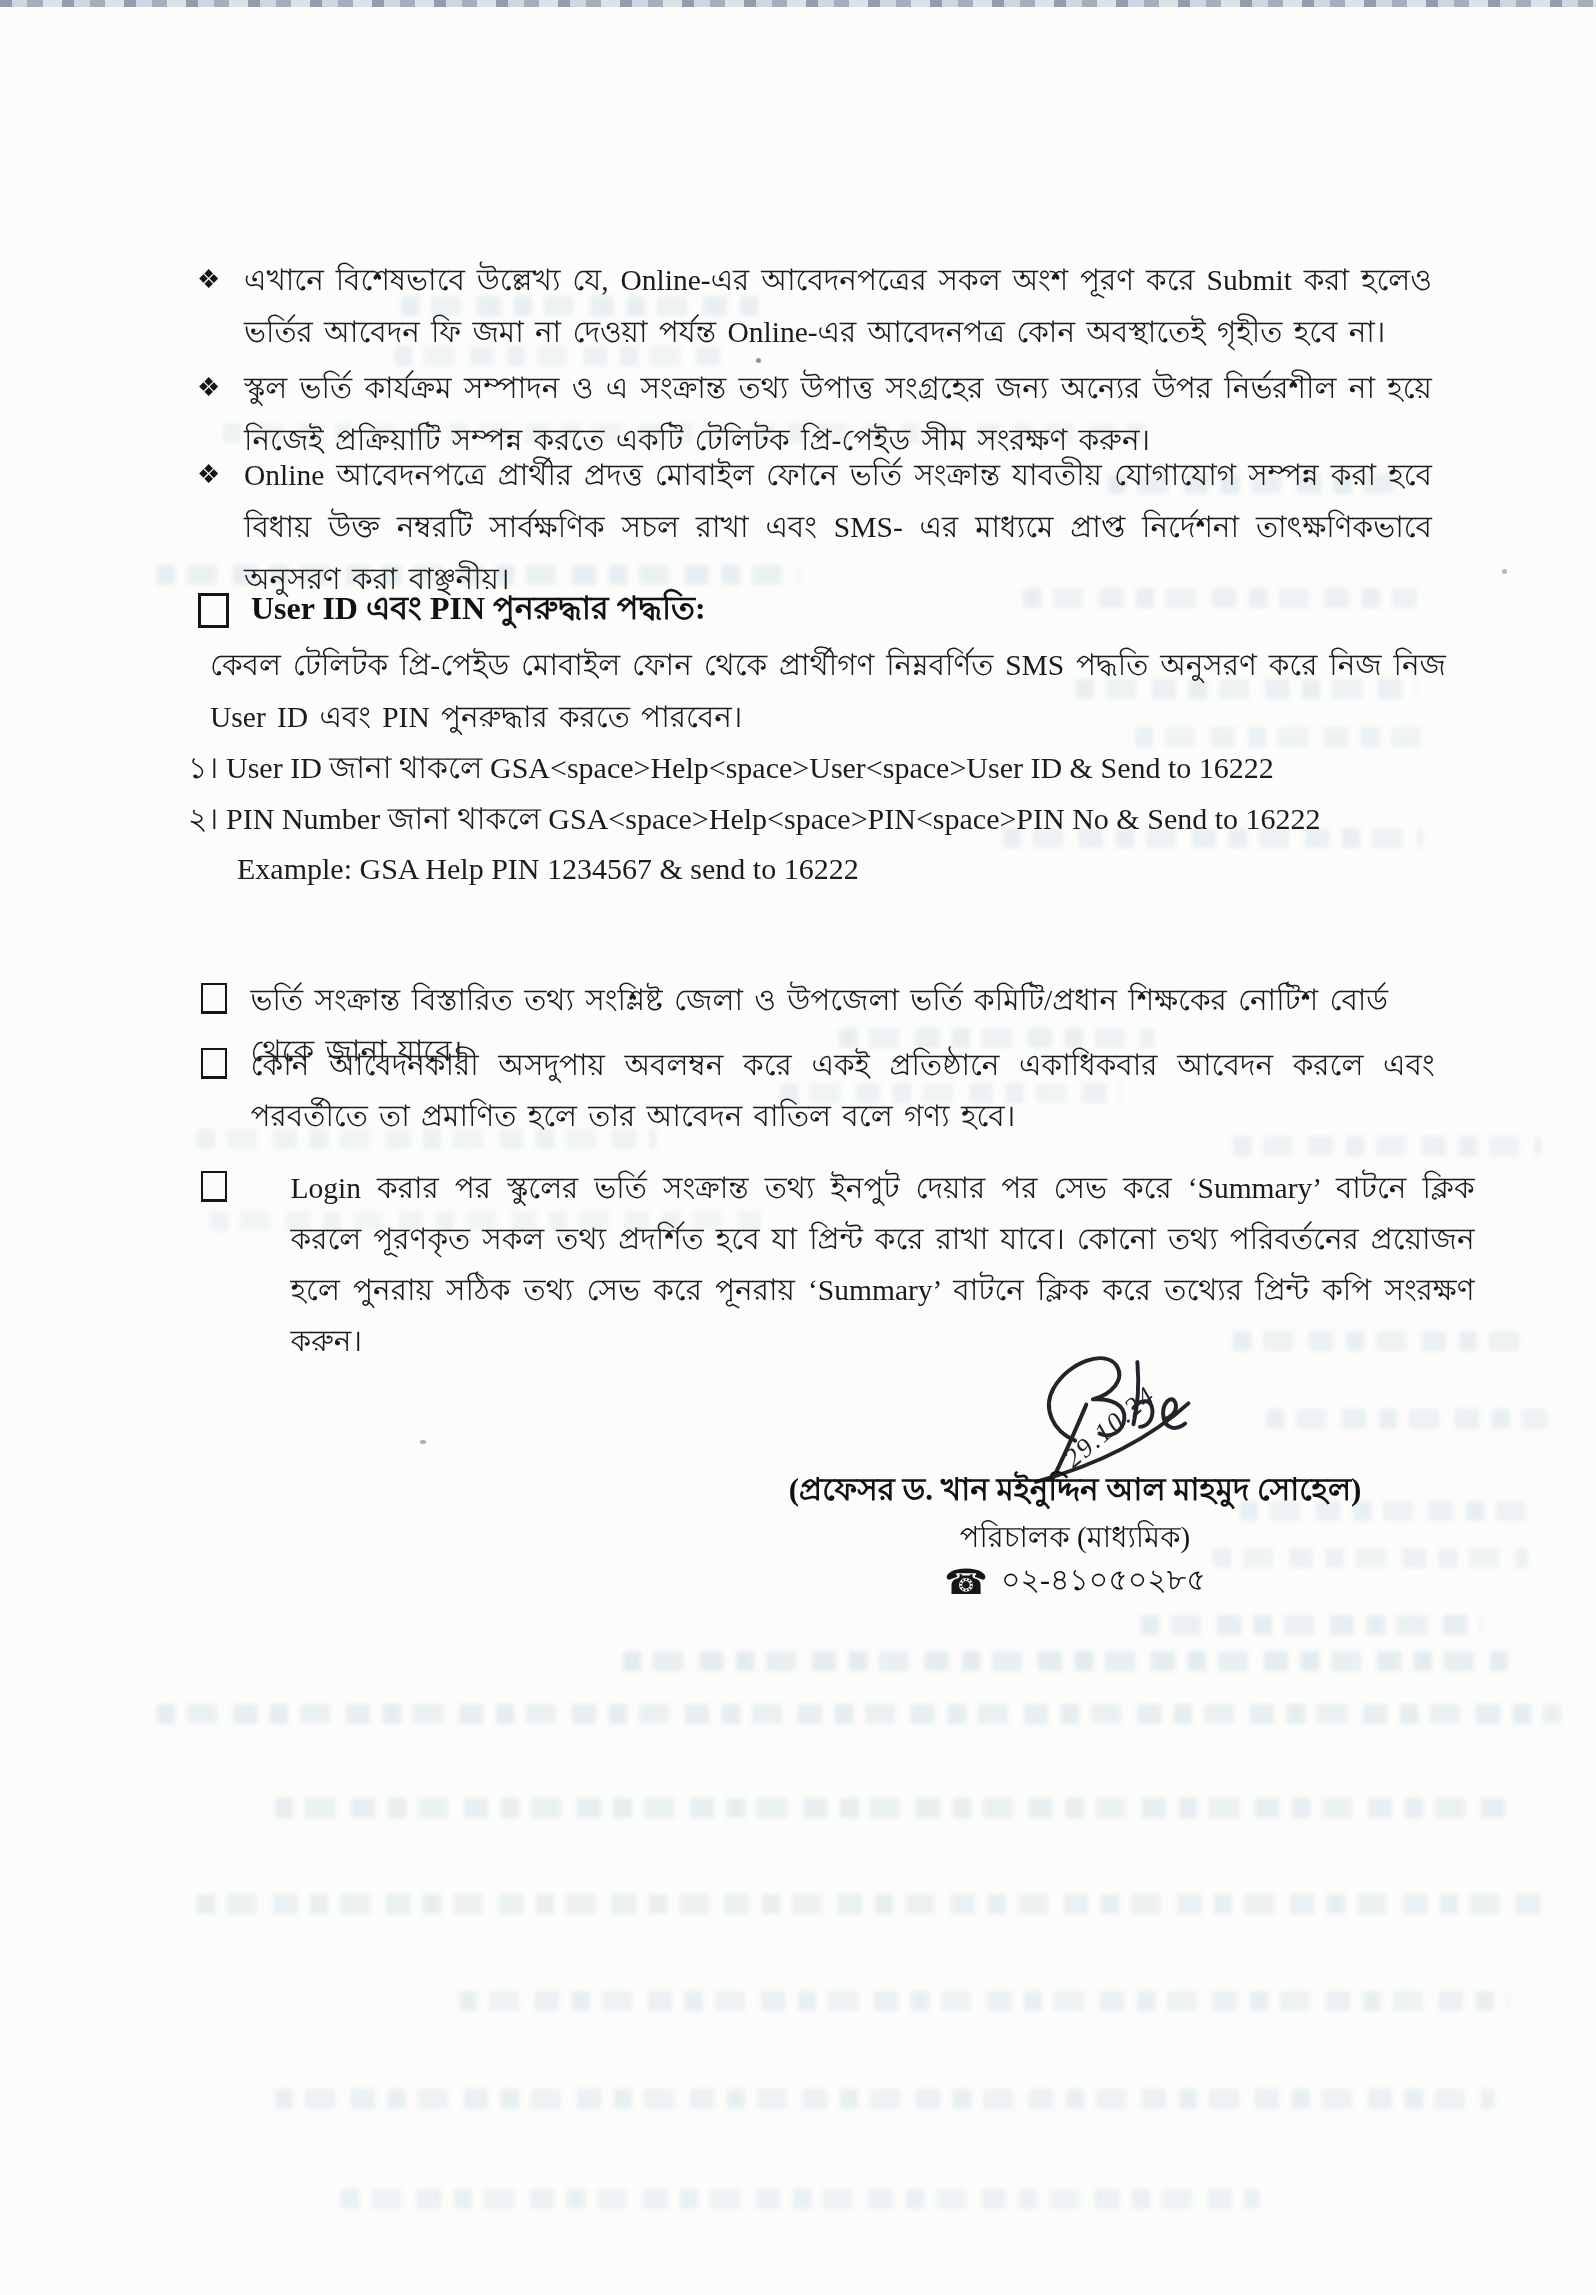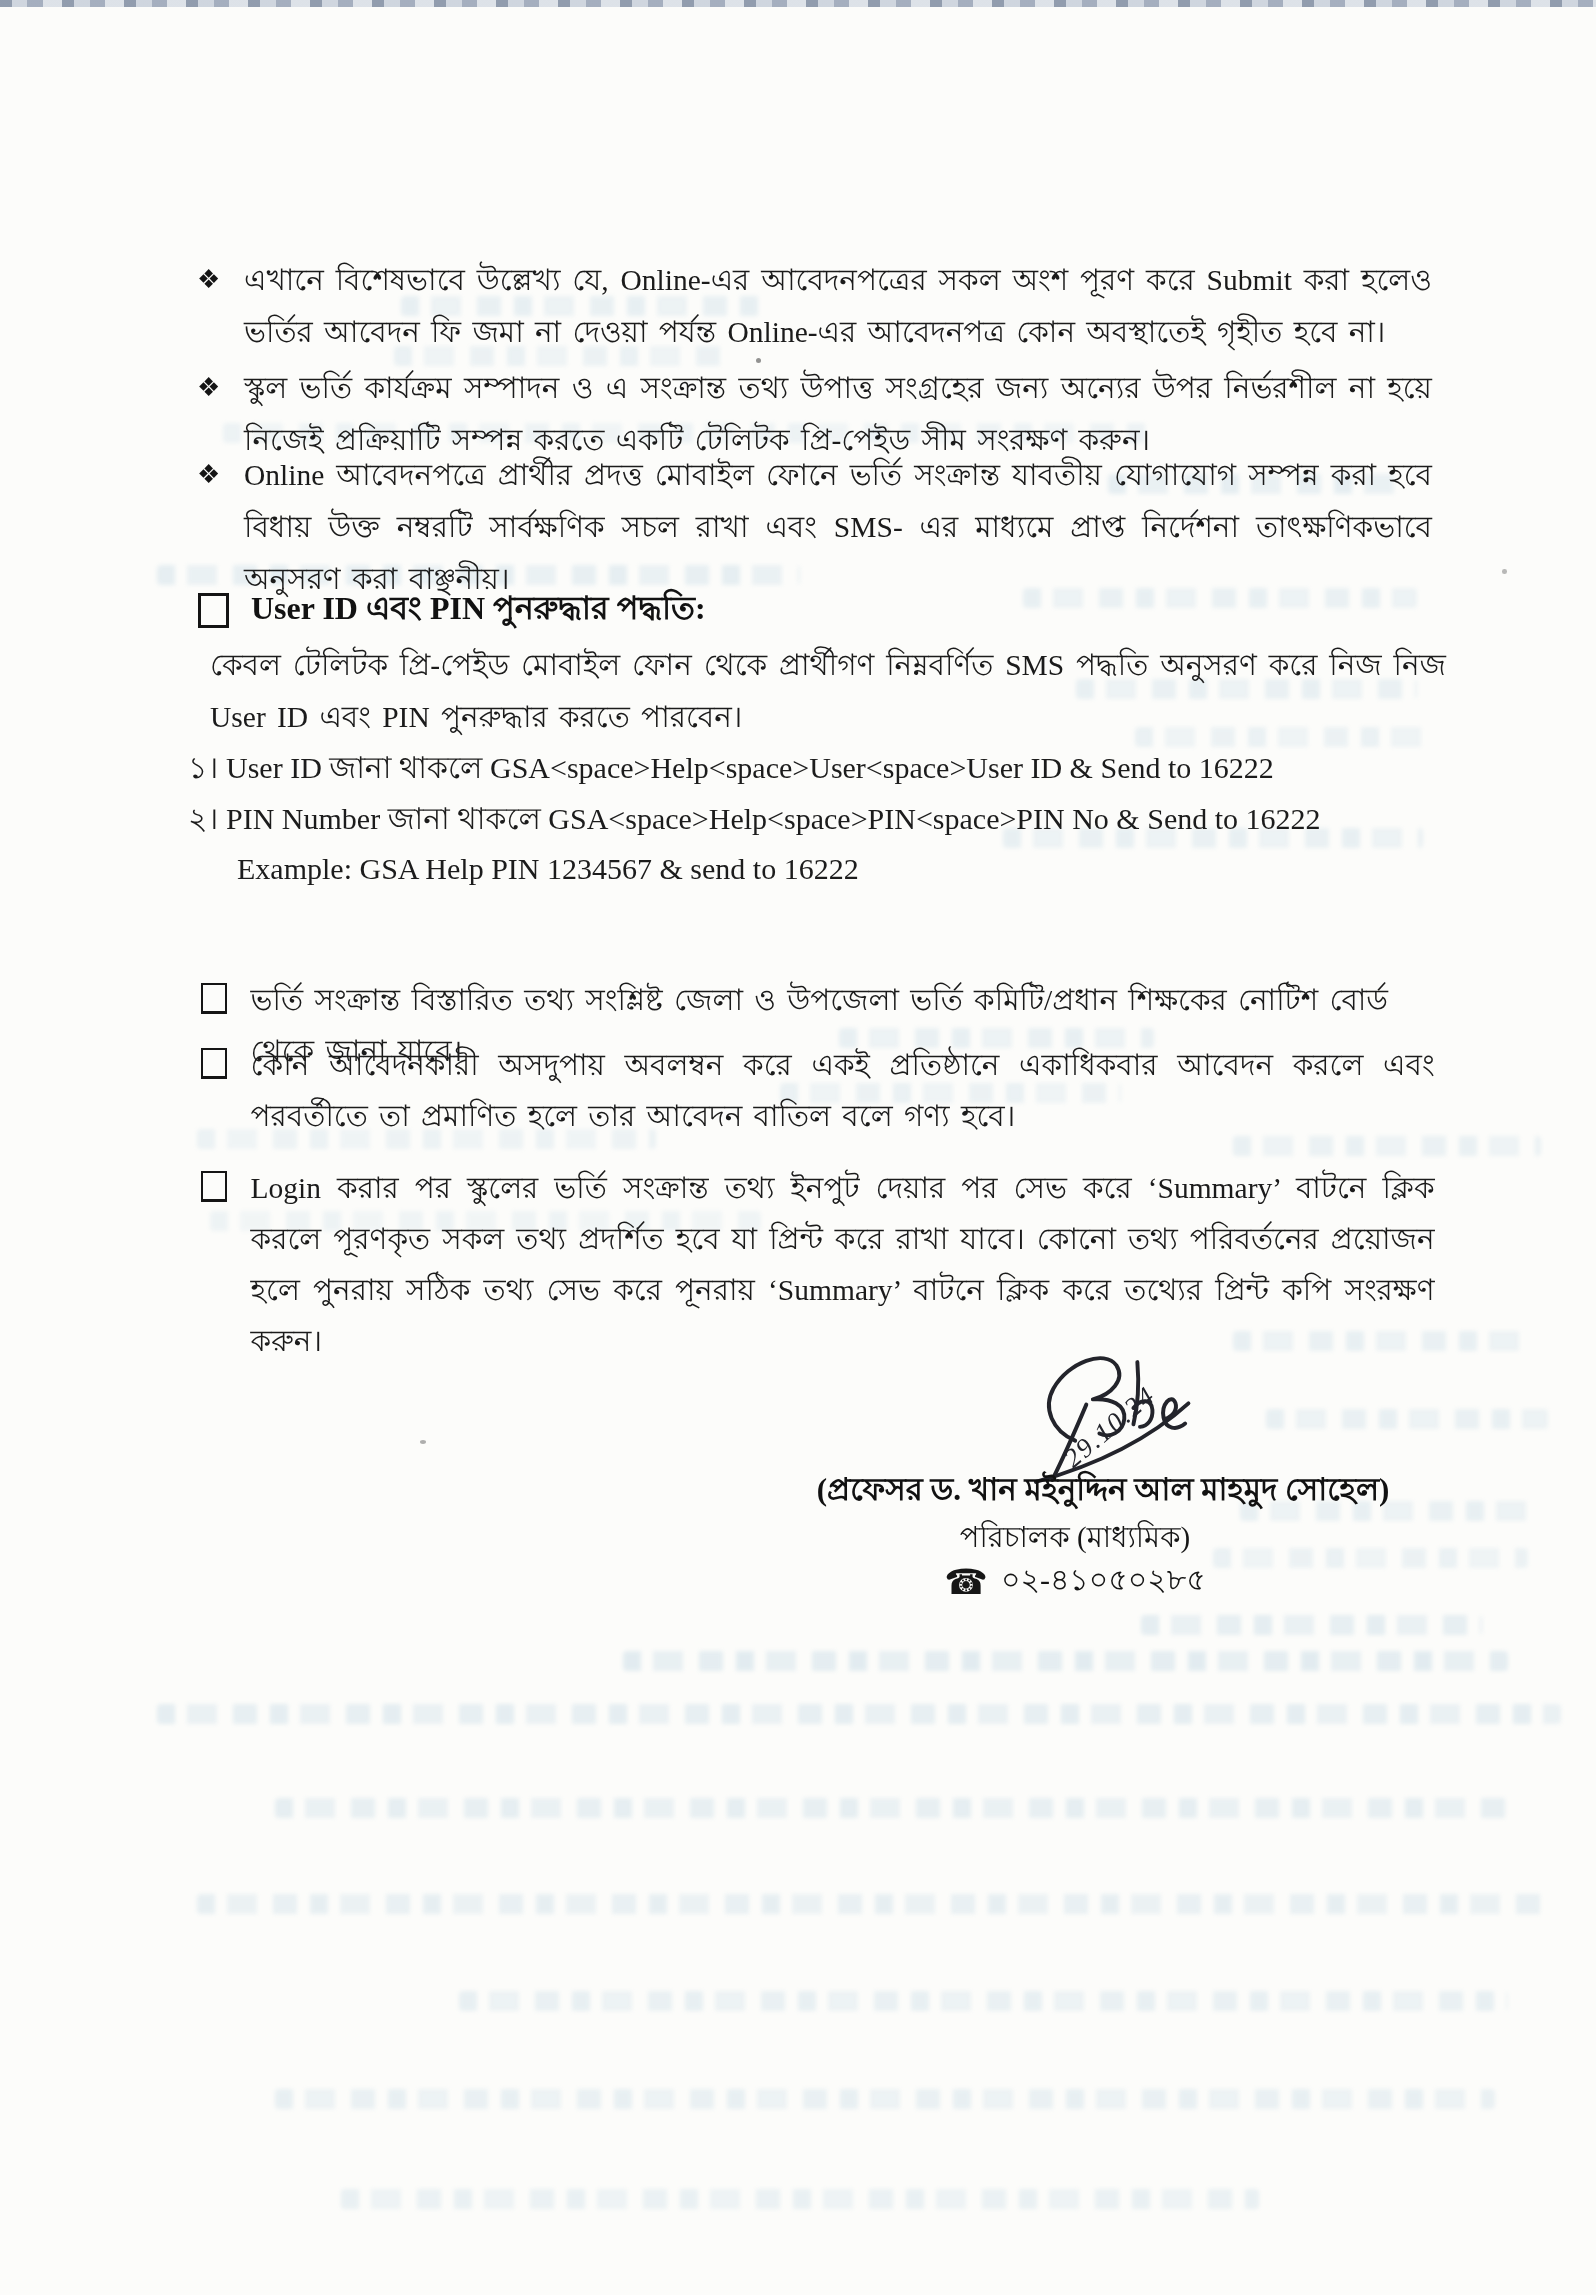--- a/index.html
+++ b/index.html
@@ -149,36 +149,36 @@
   </div>
 
   <div class="abs chk-item" style="left:201px;top:975px;">
     <span class="chk-box"></span>
     <span class="chk-text single">ভর্তি সংক্রান্ত বিস্তারিত তথ্য সংশ্লিষ্ট জেলা ও উপজেলা ভর্তি কমিটি/প্রধান শিক্ষকের নোটিশ বোর্ড থেকে জানা যাবে।</span>
   </div>
   <div class="abs chk-item" style="left:201px;top:1040px;">
     <span class="chk-box"></span>
     <span class="chk-text">কোন আবেদনকারী অসদুপায় অবলম্বন করে একই প্রতিষ্ঠানে একাধিকবার আবেদন করলে এবং পরবর্তীতে তা প্রমাণিত হলে তার আবেদন বাতিল বলে গণ্য হবে।</span>
   </div>
-  <div class="abs chk-item" style="left:201px;top:1163px;">
+  <div class="abs chk-item" style="left:201px;top:1163px;gap:40px;">
     <span class="chk-box"></span>
     <span class="chk-text">Login করার পর স্কুলের ভর্তি সংক্রান্ত তথ্য ইনপুট দেয়ার পর সেভ করে ‘Summary’ বাটনে ক্লিক করলে পূরণকৃত সকল তথ্য প্রদর্শিত হবে যা প্রিন্ট করে রাখা যাবে। কোনো তথ্য পরিবর্তনের প্রয়োজন হলে পুনরায় সঠিক তথ্য সেভ করে পূনরায় ‘Summary’ বাটনে ক্লিক করে তথ্যের প্রিন্ট কপি সংরক্ষণ করুন।</span>
   </div>
 
   <svg class="sig-svg" width="216" height="164" viewBox="0 0 330 250">
     <path d="M95,155 C60,140 45,105 62,75 C85,35 140,15 158,40 C172,62 150,85 122,92 C150,90 172,100 170,122 C168,142 148,152 132,144"></path>
     <path d="M190,35 C193,70 190,105 184,130"></path>
     <path d="M184,105 C196,90 212,92 213,108 C214,122 206,133 194,134"></path>
     <path d="M232,122 c12,-4 20,-14 16,-25 c-6,-14 -22,2 -18,23 c3,17 20,20 33,9"></path>
     <path d="M112,100 C95,140 75,185 60,215"></path>
     <path d="M35,218 C110,197 200,160 268,98"></path>
     <text transform="translate(92,198) rotate(-40)">29.10.24</text>
   </svg>
 
-  <div class="abs sig-name" style="left:808px;top:1465px;">
+  <div class="abs sig-name" style="left:780px;top:1465px;">
     <span>(প্রফেসর ড. খান মইনুদ্দিন আল মাহমুদ সোহেল)</span>
   </div>
   <div class="abs sig-title" style="left:780px;top:1514px;">
     <span>পরিচালক (মাধ্যমিক)</span>
   </div>
   <div class="abs sig-phone" style="left:780px;top:1556px;">
     <span class="phone-glyph">☎</span>
     <span>০২-৪১০৫০২৮৫</span>
   </div>
 

